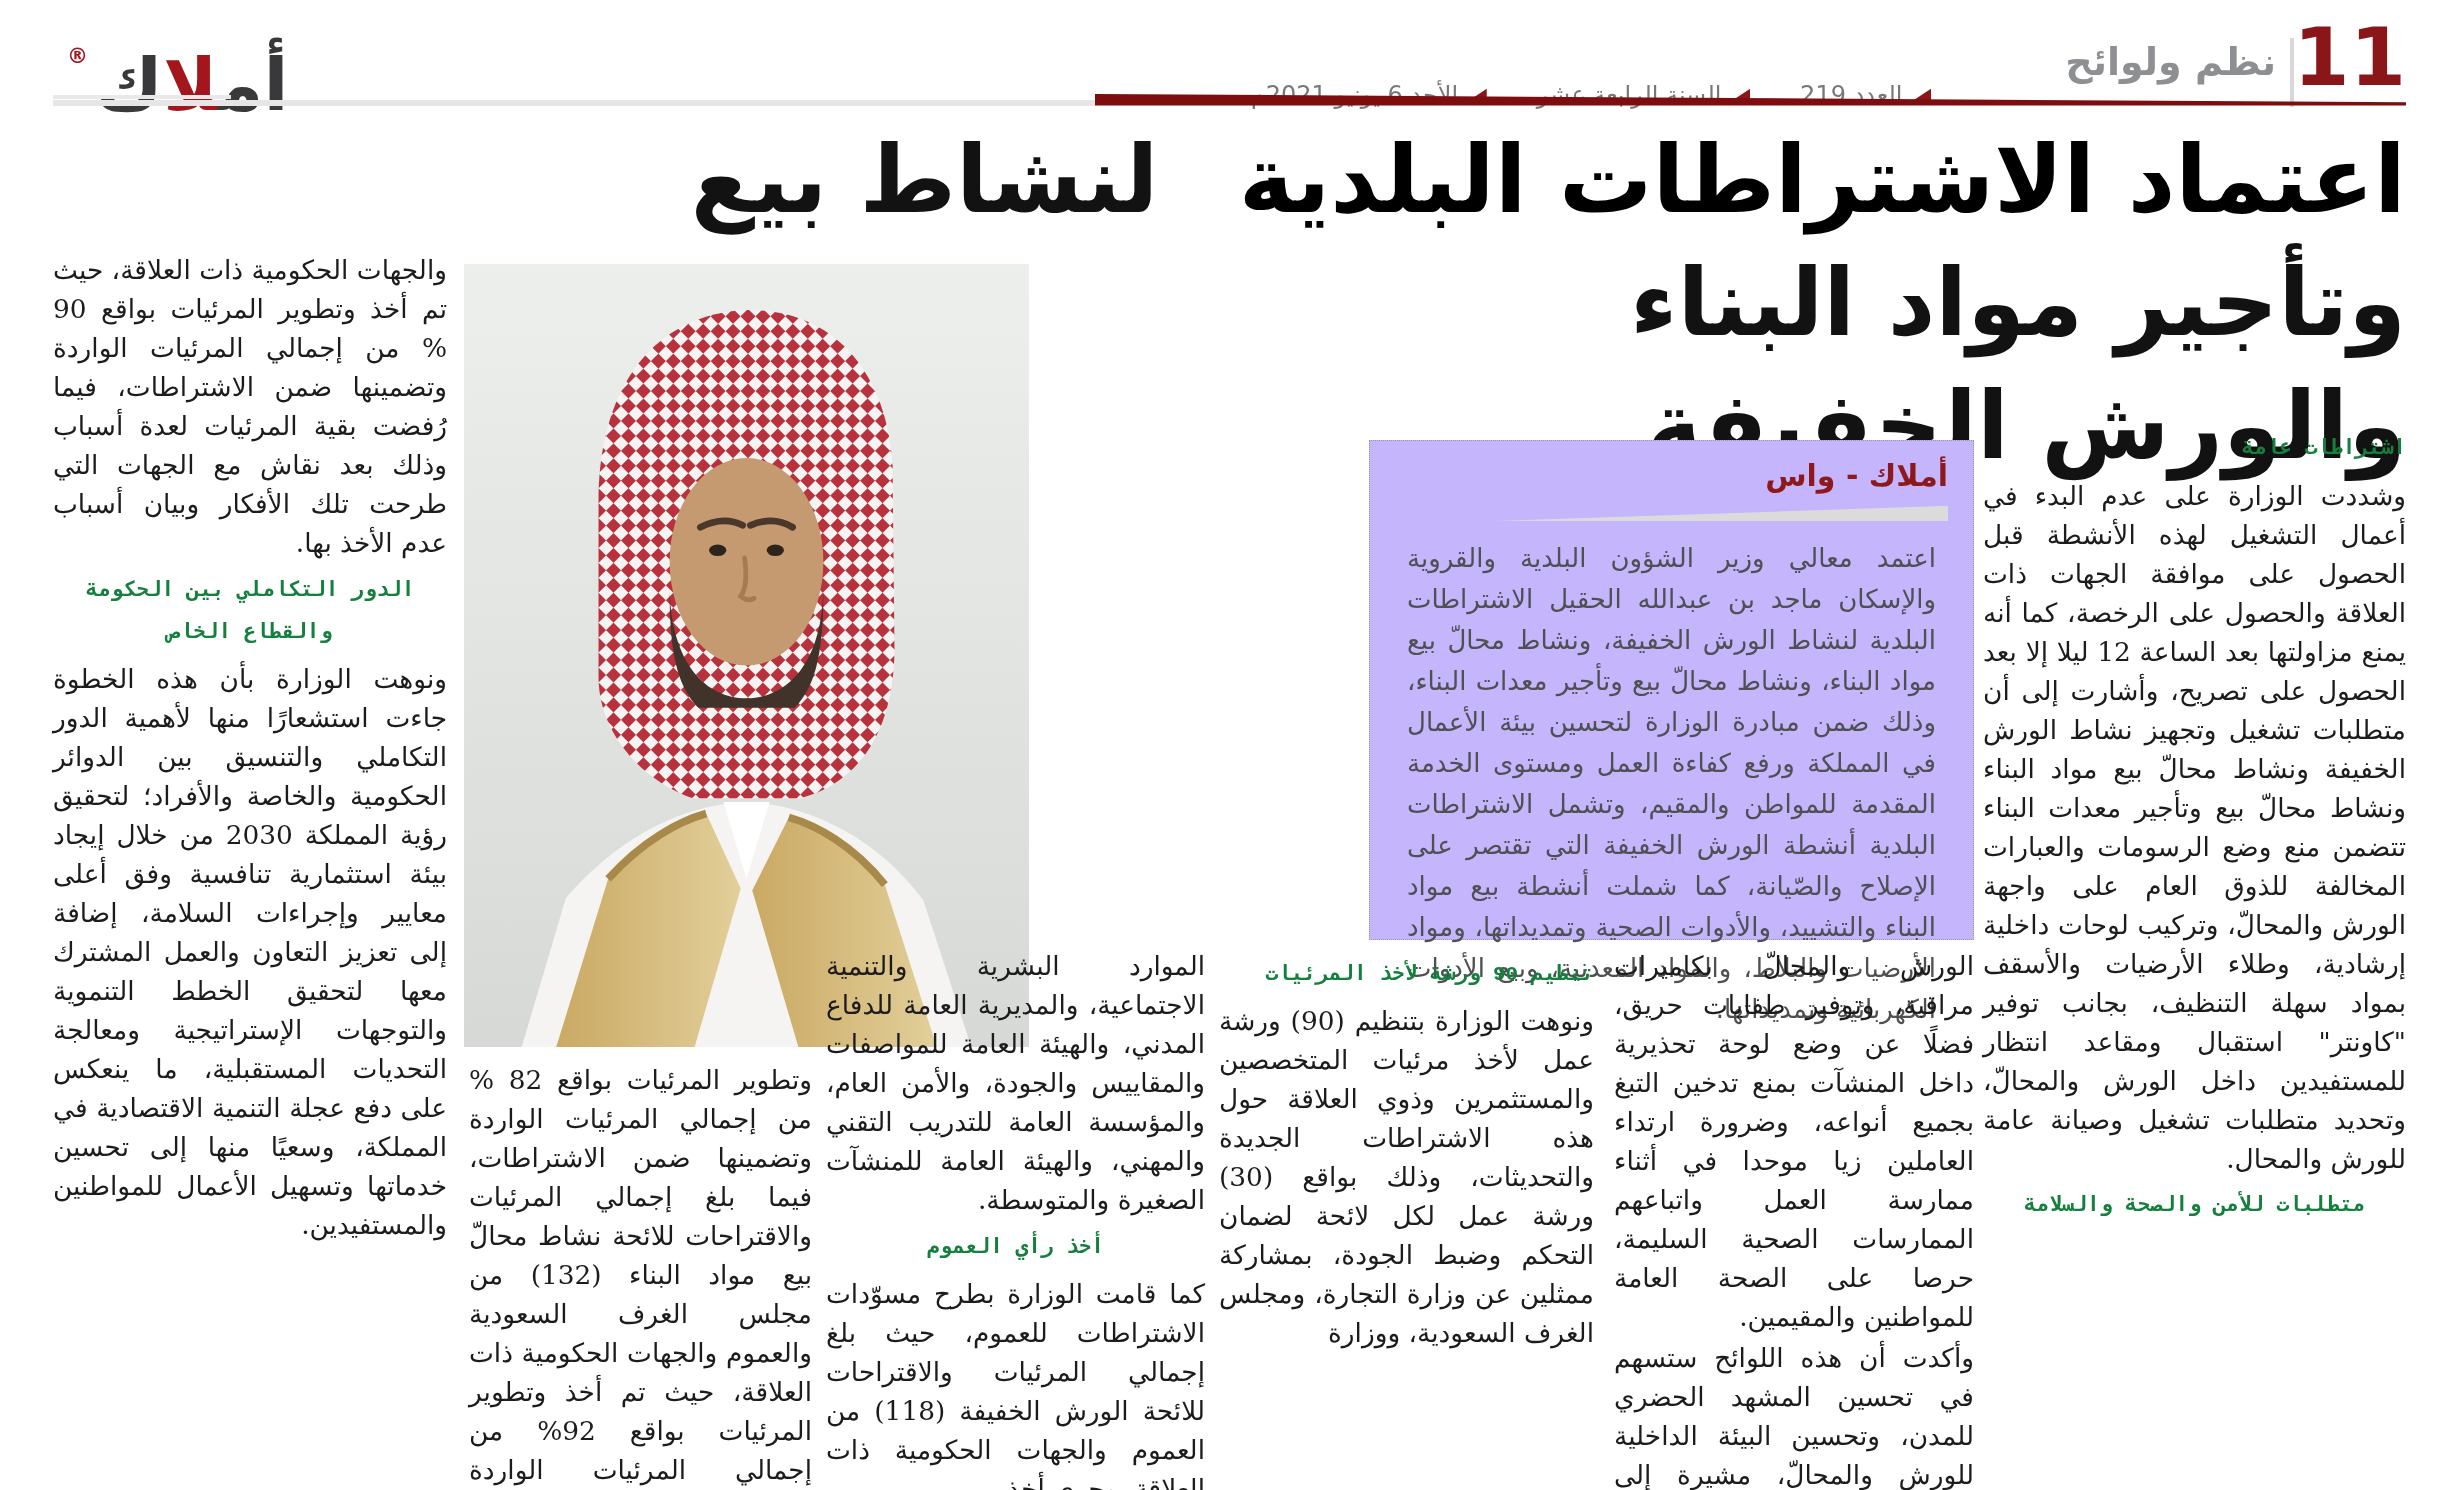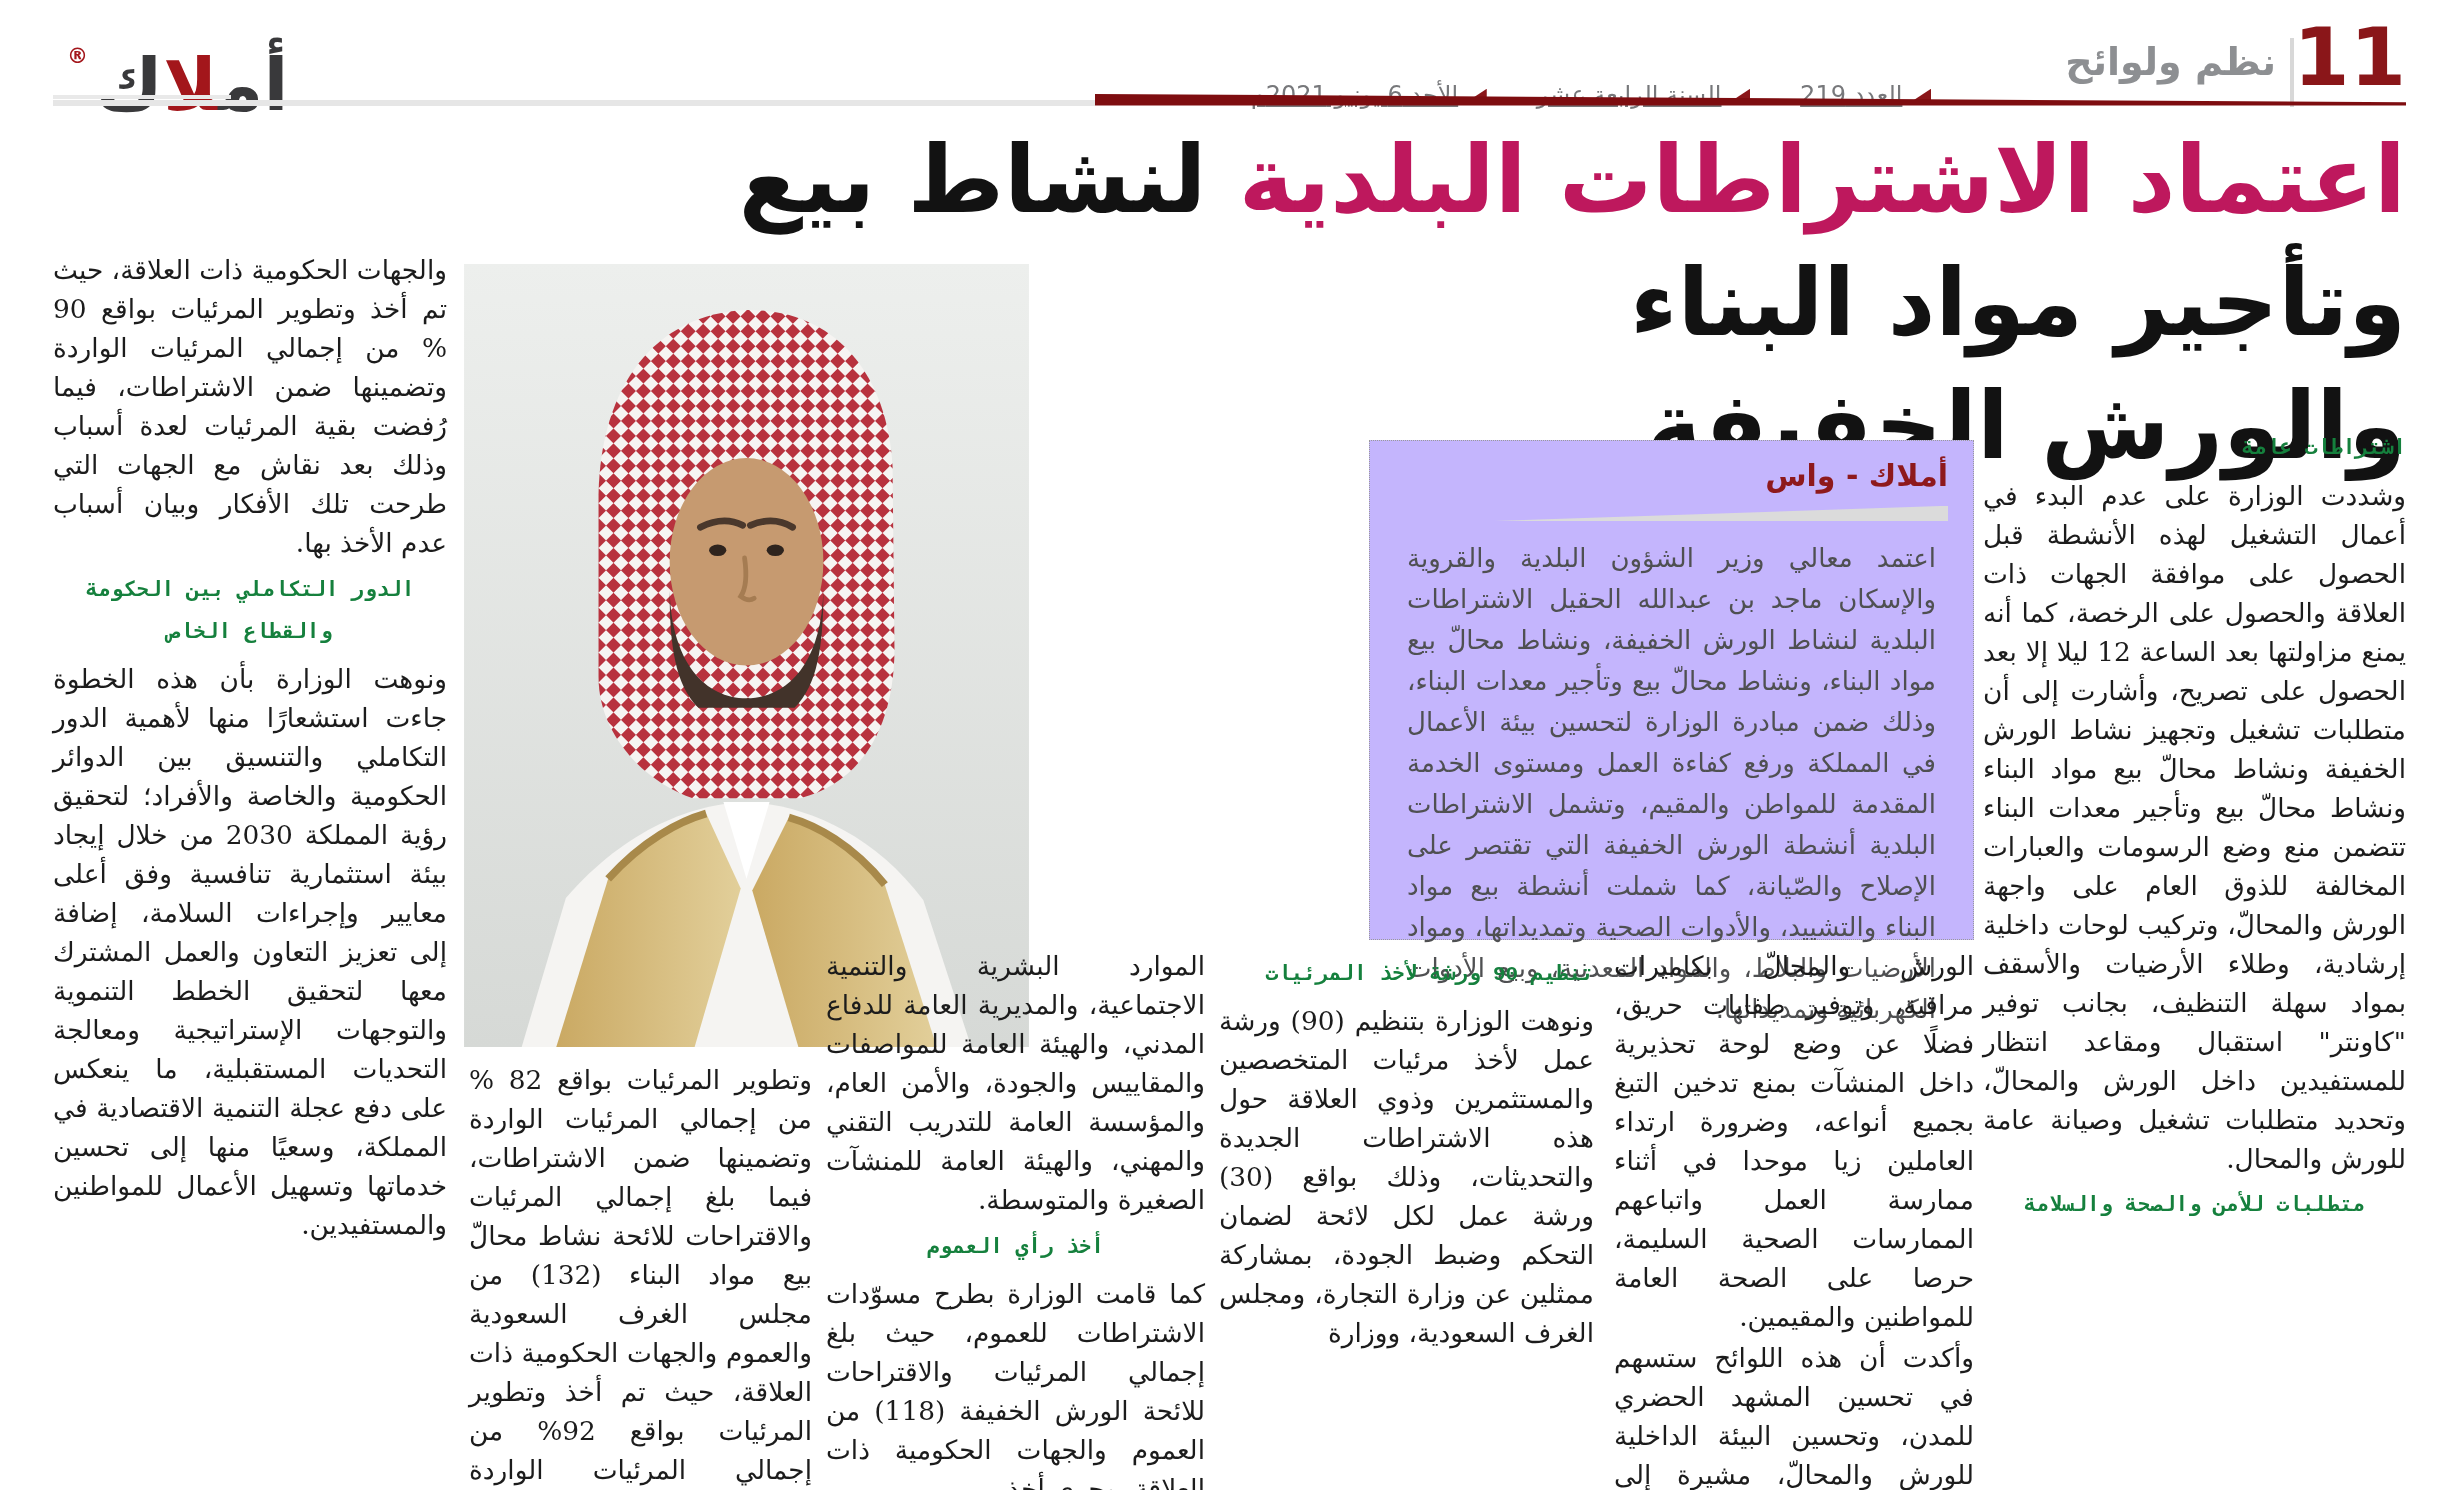--- a/index.html
+++ b/index.html
@@ -7,38 +7,38 @@
         font-family:"DejaVu Serif","Liberation Serif",serif;color:#1c1c1c;}
 
   
   .page-number{position:absolute;top:17.3px;right:53px;font-family:"DejaVu Sans","Liberation Sans",sans-serif;
                font-size:81px;font-weight:bold;color:#8a1619;line-height:1;}
   .header-sep{position:absolute;top:38px;right:165px;width:3.8px;height:69px;background:#d8d8d8;}
   .section-name{position:absolute;top:42px;right:183px;font-family:"DejaVu Sans","Liberation Sans",sans-serif;
                 font-size:38px;font-weight:bold;color:#8d8f92;line-height:1.1;}
   .date-row{position:absolute;top:81px;right:528px;display:flex;gap:50px;align-items:center;
             font-family:"DejaVu Sans","Liberation Sans",sans-serif;font-size:24px;color:#77787b;white-space:nowrap;}
-  .date-item{display:flex;align-items:center;gap:9.6px;text-decoration:underline;}
+  .date-item{display:flex;align-items:center;gap:9.6px;}
   .tri{width:19px;height:12.5px;background:#8a1619;clip-path:polygon(0 100%,100% 0,100% 100%);flex:0 0 auto;}
 
   .logo{position:absolute;top:48px;left:96px;font-family:"DejaVu Sans","Liberation Sans",sans-serif;
         font-size:73px;font-weight:bold;color:#39393b;line-height:1;direction:rtl;}
   .logo .accent{color:#a3161b;}
   .logo .rmark{position:absolute;top:-1.9px;left:-29px;font-size:21px;color:#a3161b;font-weight:bold;}
   .logo-line{position:absolute;top:95px;left:53px;width:178px;height:3.8px;background:#e9e9e9;}
 
   .header-rule-gray{position:absolute;top:100px;left:53px;width:1042px;height:5.8px;background:#e6e6e6;}
   .header-rule-red{position:absolute;top:94px;left:1095px;width:1311px;height:11.5px;background:#7e0d10;
                    clip-path:polygon(0 0,100% 72%,100% 100%,0 100%);}
 
   
   .headline{position:absolute;top:119px;right:53px;width:1883px;text-align:right;
             font-family:"DejaVu Sans","Liberation Sans",sans-serif;font-weight:bold;
             font-size:93px;line-height:1.32;letter-spacing:-1px;}
-  .headline .gray{color:#be185d;}
+  .headline .gray{color:#000000;margin-left:48px;}
   .headline .black{color:#121212;}
 
   
   .byline-box{position:absolute;top:440px;right:485px;width:605px;height:500px;box-sizing:border-box;
               border:1.9px dotted #9a9a9a;padding:17.3px 25px;background:#c4b5fd;}
   .byline{font-family:"DejaVu Sans","Liberation Sans",sans-serif;font-size:30px;font-weight:bold;
           color:#8e191c;text-align:right;line-height:1.2;}
   .byline-wedge{width:461px;height:15.4px;background:#dbdbdb;clip-path:polygon(0 100%,100% 0,100% 100%);
                 margin:11.5px 0 17.3px auto;}
   .byline-par{font-family:"DejaVu Sans","Liberation Sans",sans-serif;font-size:26px;line-height:41px;

